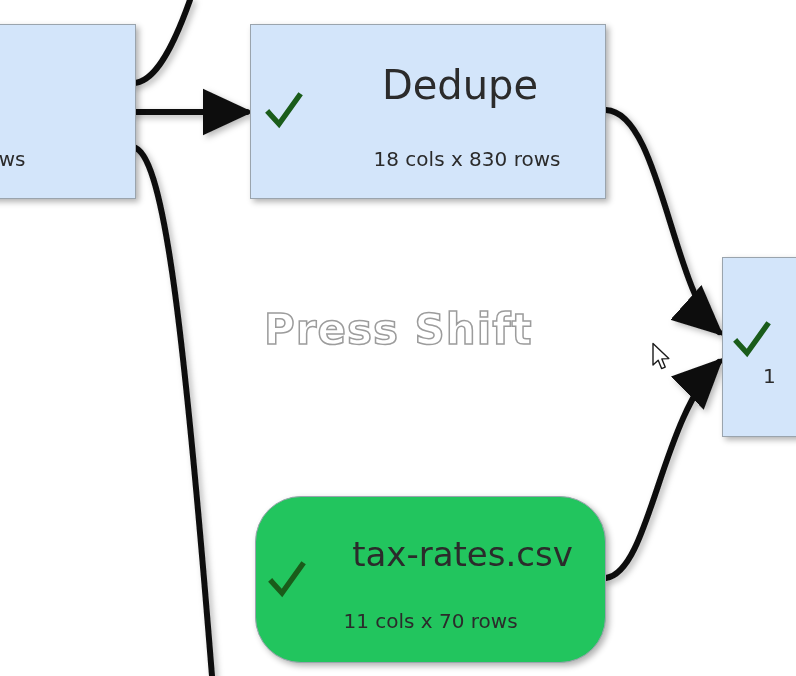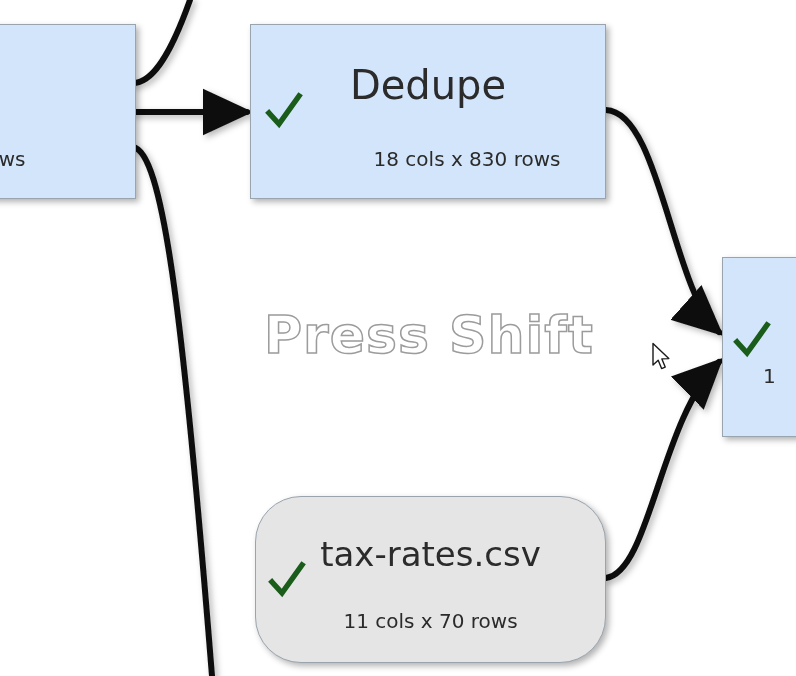--- a/index.html
+++ b/index.html
@@ -29,20 +29,21 @@
     border: 1px solid #9aa4ad;
     box-shadow: 3px 3px 6px rgba(0,0,0,0.30);
   }
   .node-title {
     position: absolute;
     left: 0;
     width: 100%;
     text-align: center;
     color: #2b2b2b;
     white-space: nowrap;
+    padding-left: 32px;
   }
   .node-sub {
     position: absolute;
     left: 0;
     width: 100%;
     text-align: center;
     color: #2b2b2b;
     white-space: nowrap;
     font-size: 20px;
   }
@@ -62,21 +63,21 @@
   #node-dedupe .node-title { top: 37px; font-size: 40px; }
   #node-dedupe .node-sub   { top: 122px; padding-left: 39px; }
   #node-dedupe .check { left: 12px; top: 66px; }
 
   
   #node-taxrates {
     left: 255px;
     top: 496px;
     width: 351px;
     height: 167px;
-    background: #e5e5e5;
+    background: #22c55e;
     border-radius: 46px;
   }
   #node-taxrates .node-title { top: 37px; font-size: 34px; }
   #node-taxrates .node-sub   { top: 112px; }
   #node-taxrates .check { left: 10px; top: 63px; }
 
   
   #node-left {
     left: -150px;
     top: 24px;
@@ -95,21 +96,21 @@
     background: #d3e5fa;
   }
   #node-right .node-sub { top: 106px; left: 40px; width: auto; text-align: left; }
   #node-right .check { left: 8px; top: 62px; }
 
   
   #hint {
     position: absolute;
     left: 264px;
     top: 305px;
-    font-size: 52px;
+    font-size: 42px;
     font-weight: bold;
     letter-spacing: 1px;
     color: transparent;
     -webkit-text-stroke: 1.5px #9c9c9c;
     white-space: nowrap;
     font-family: "DejaVu Sans", sans-serif;
   }
 
   
   #cursor {

